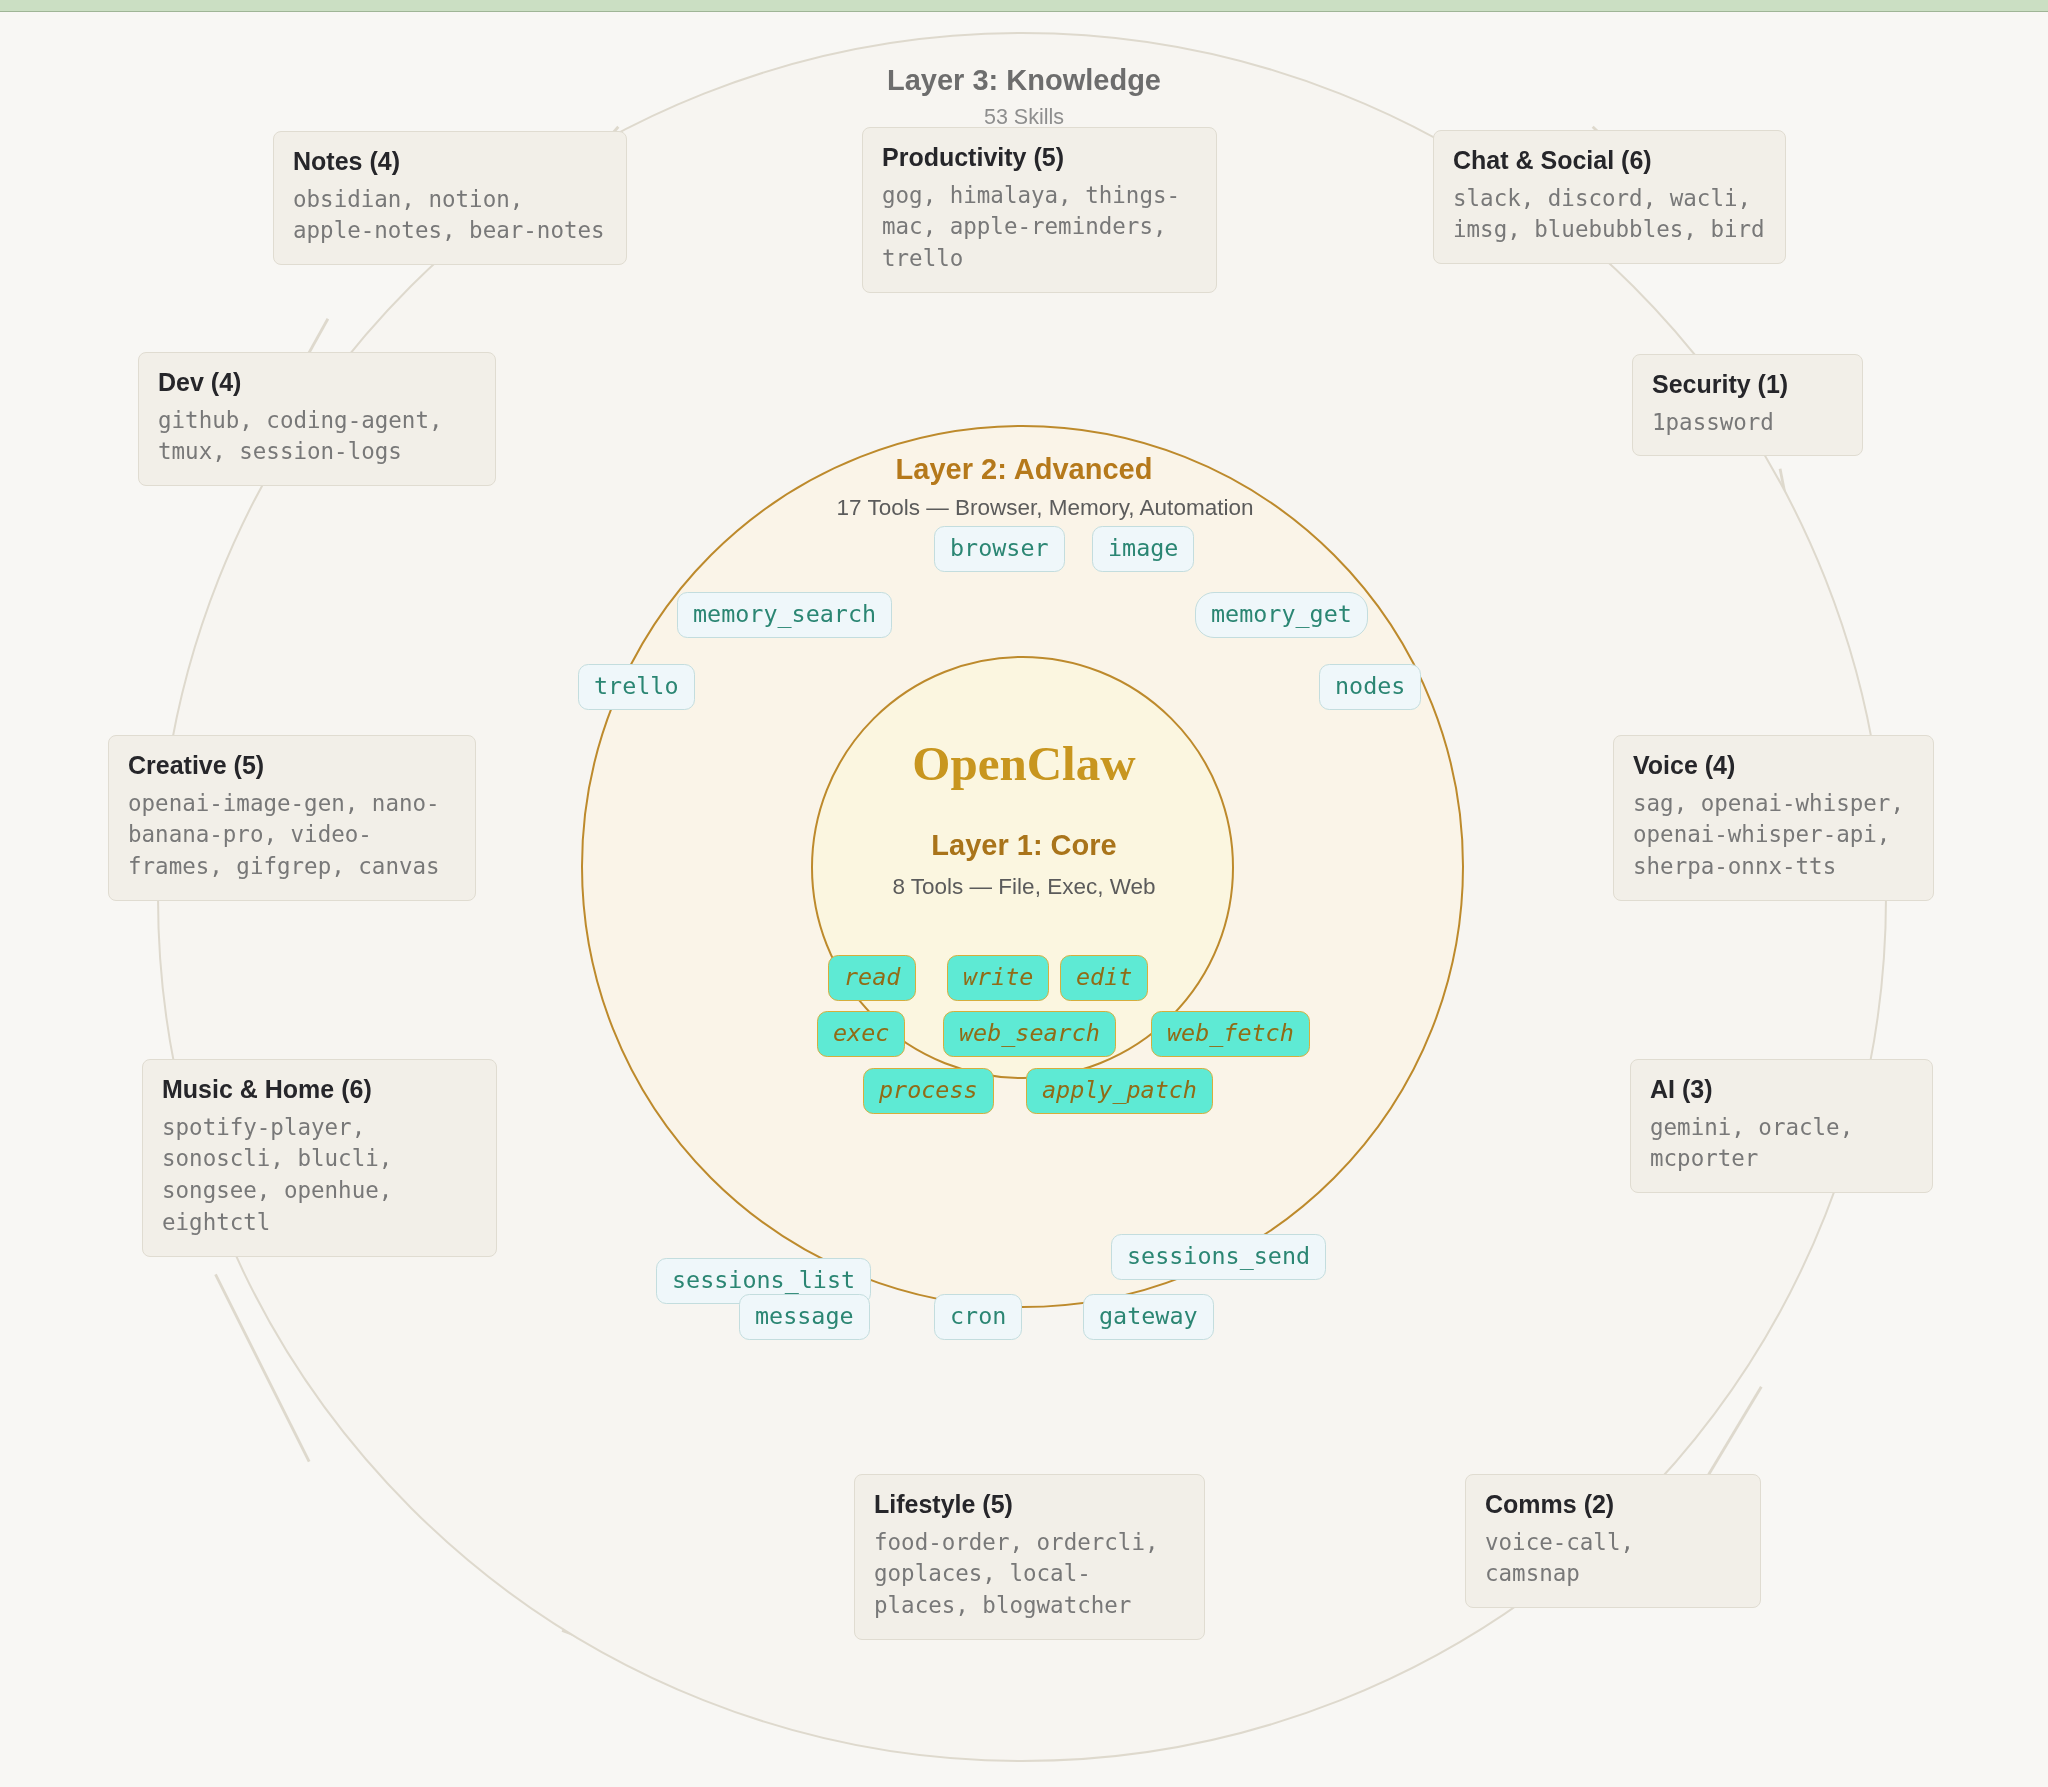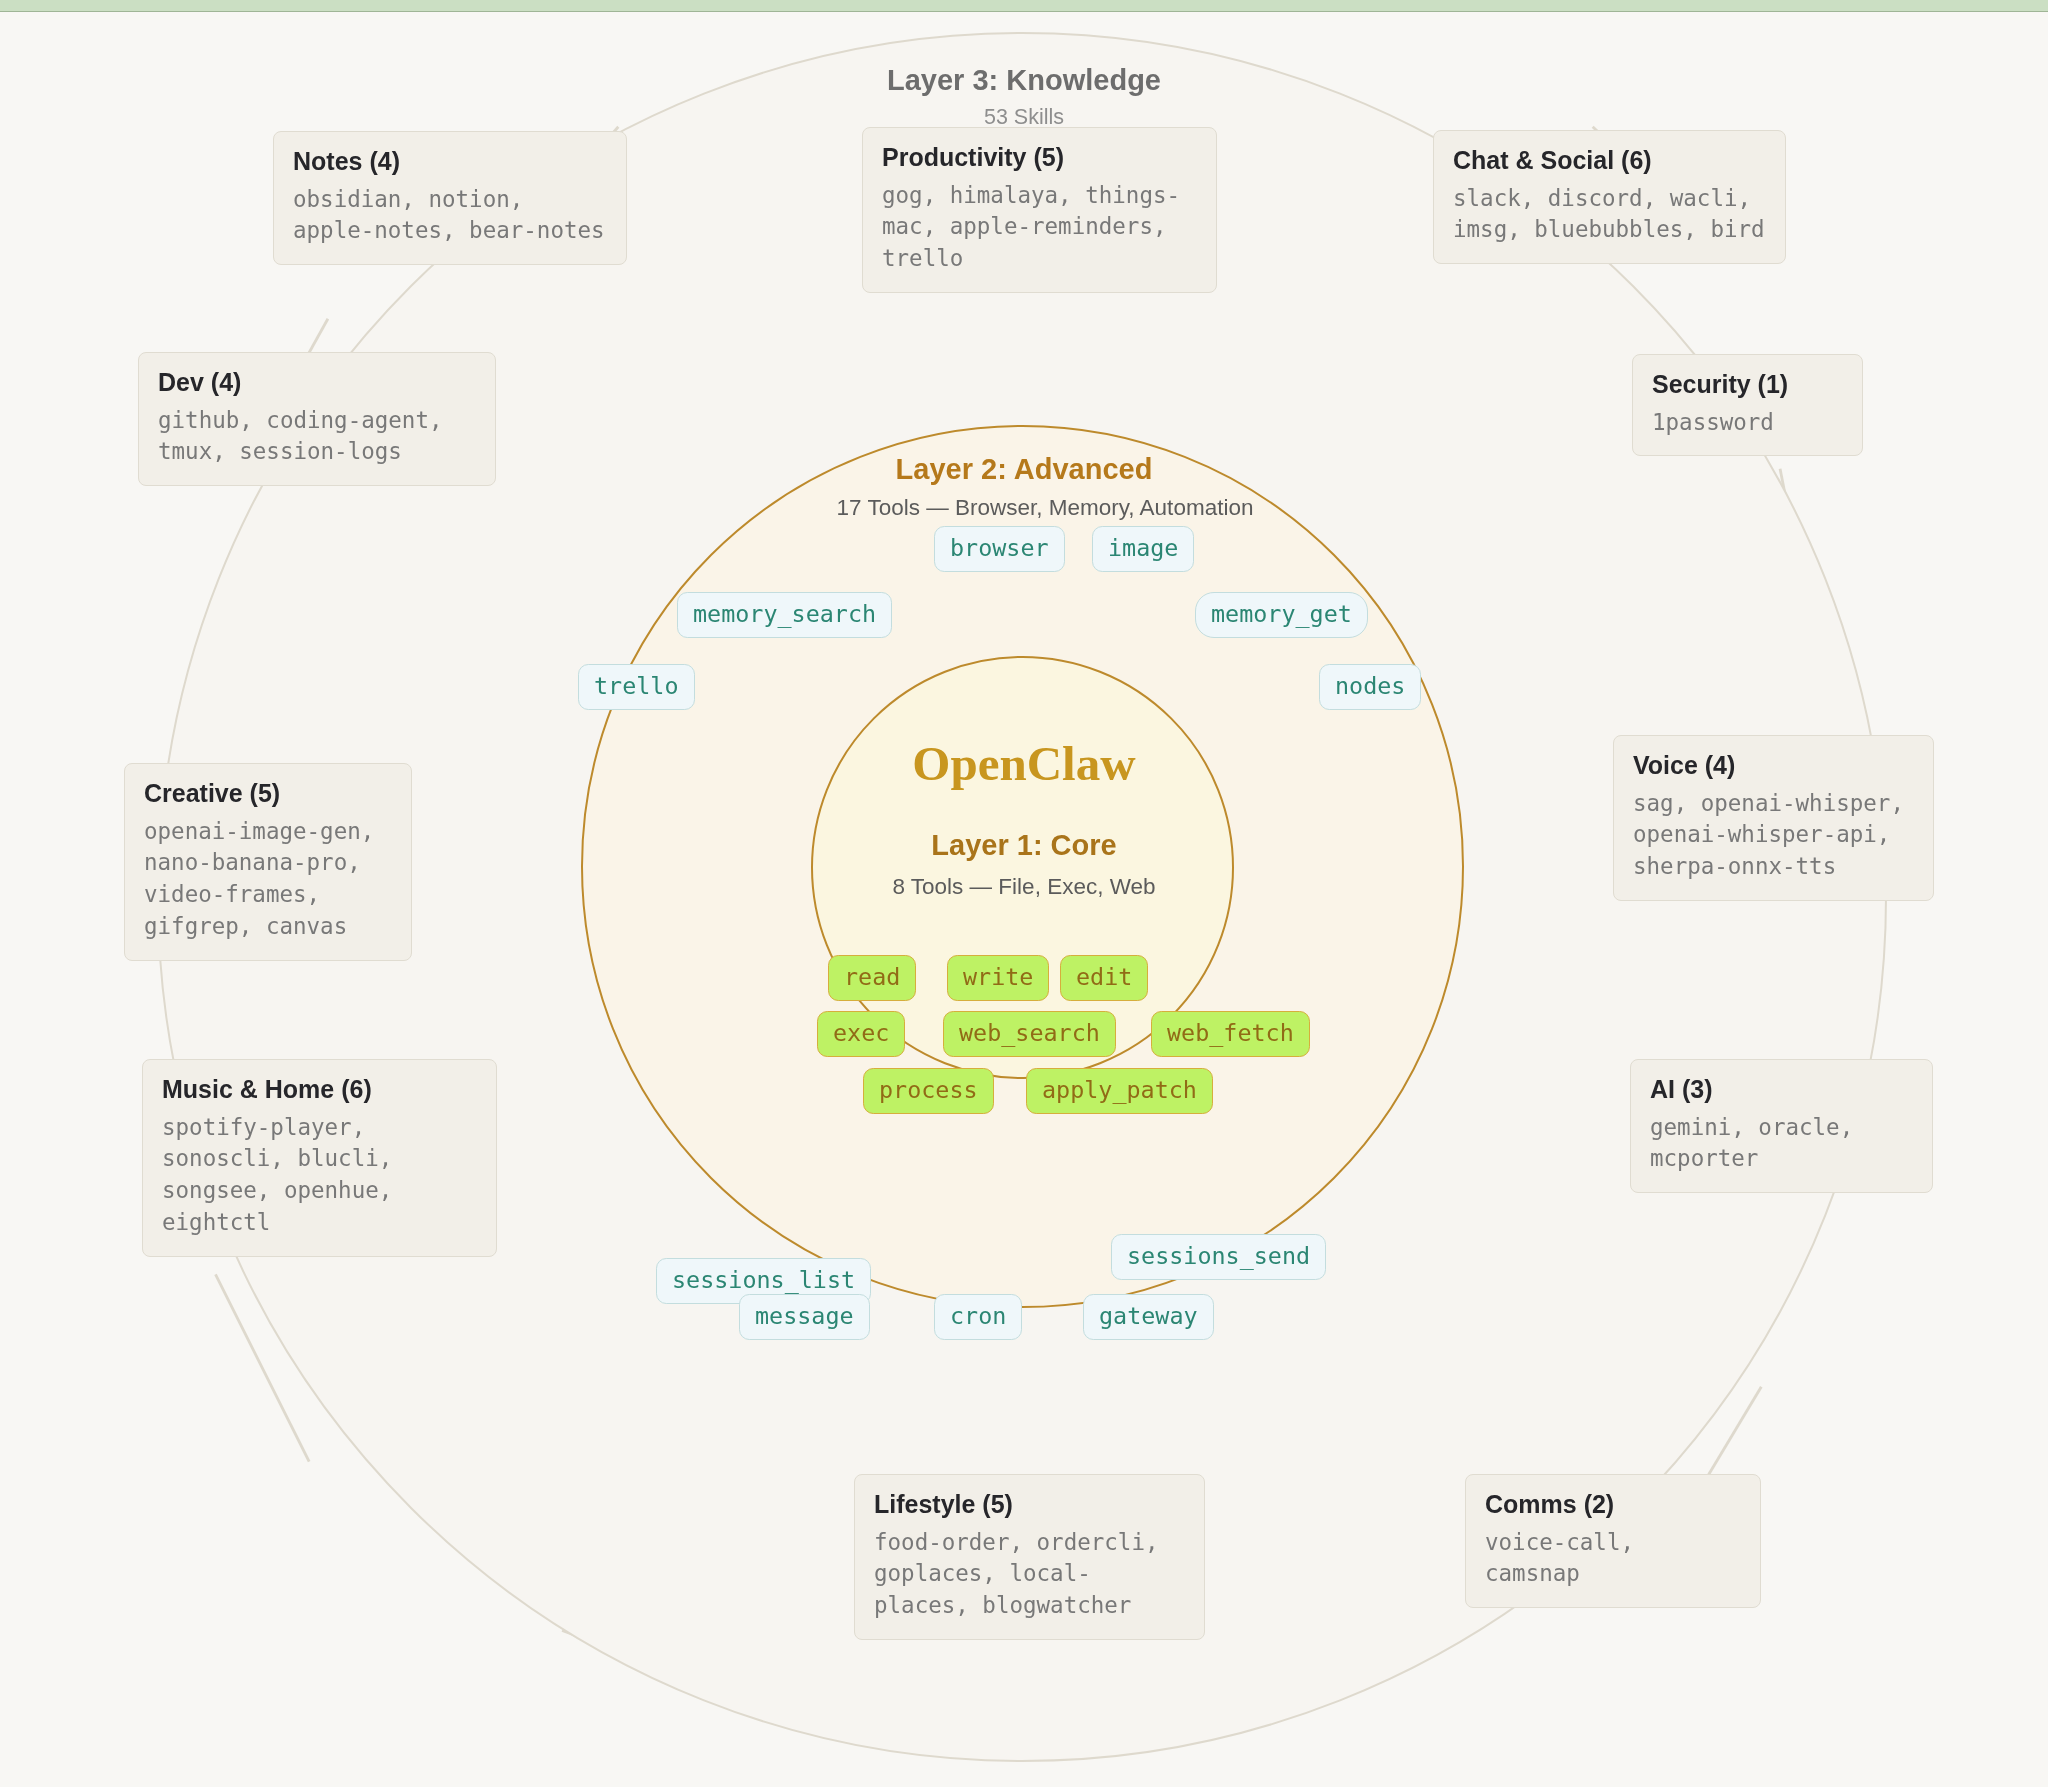--- a/index.html
+++ b/index.html
@@ -131,23 +131,24 @@
     position: absolute;
     box-sizing: border-box;
     border-radius: 10.3px;
     font-family: "DejaVu Sans Mono", "Liberation Mono", monospace;
     font-size: 23.4px;
     padding: 8.4px 15px;
     white-space: nowrap;
     line-height: 1.15;
   }
   .chip-core {
-    background: #bef264;
+    background: #5eead4;
     border: 1.9px solid #d6ae3c;
     color: #916b16;
+    font-style: italic;
   }
   .chip-adv {
     background: #eff7fa;
     border: 1.9px solid #c3ddde;
     color: #2b8673;
   }
   svg#connectors {
     position: absolute;
     top: 0; left: 0;
     width: 2048px;
@@ -232,21 +233,21 @@
   <div class="card" style="left:138px; top:352px; width:358px;">
     <div class="card-title">Dev (4)</div>
     <div class="card-items">github, coding-agent, tmux, session-logs</div>
   </div>
 
   <div class="card" style="left:1632px; top:354px; width:231px;">
     <div class="card-title">Security (1)</div>
     <div class="card-items">1password</div>
   </div>
 
-  <div class="card" style="left:124px; top:735px; width:288px;margin-top:28px;">
+  <div class="card" style="left:108px; top:735px; width:368px;">
     <div class="card-title">Creative (5)</div>
     <div class="card-items">openai-image-gen, nano-banana-pro, video-frames, gifgrep, canvas</div>
   </div>
 
   <div class="card" style="left:1613px; top:735px; width:321px;">
     <div class="card-title">Voice (4)</div>
     <div class="card-items">sag, openai-whisper, openai-whisper-api, sherpa-onnx-tts</div>
   </div>
 
   <div class="card" style="left:142px; top:1059px; width:355px;">

